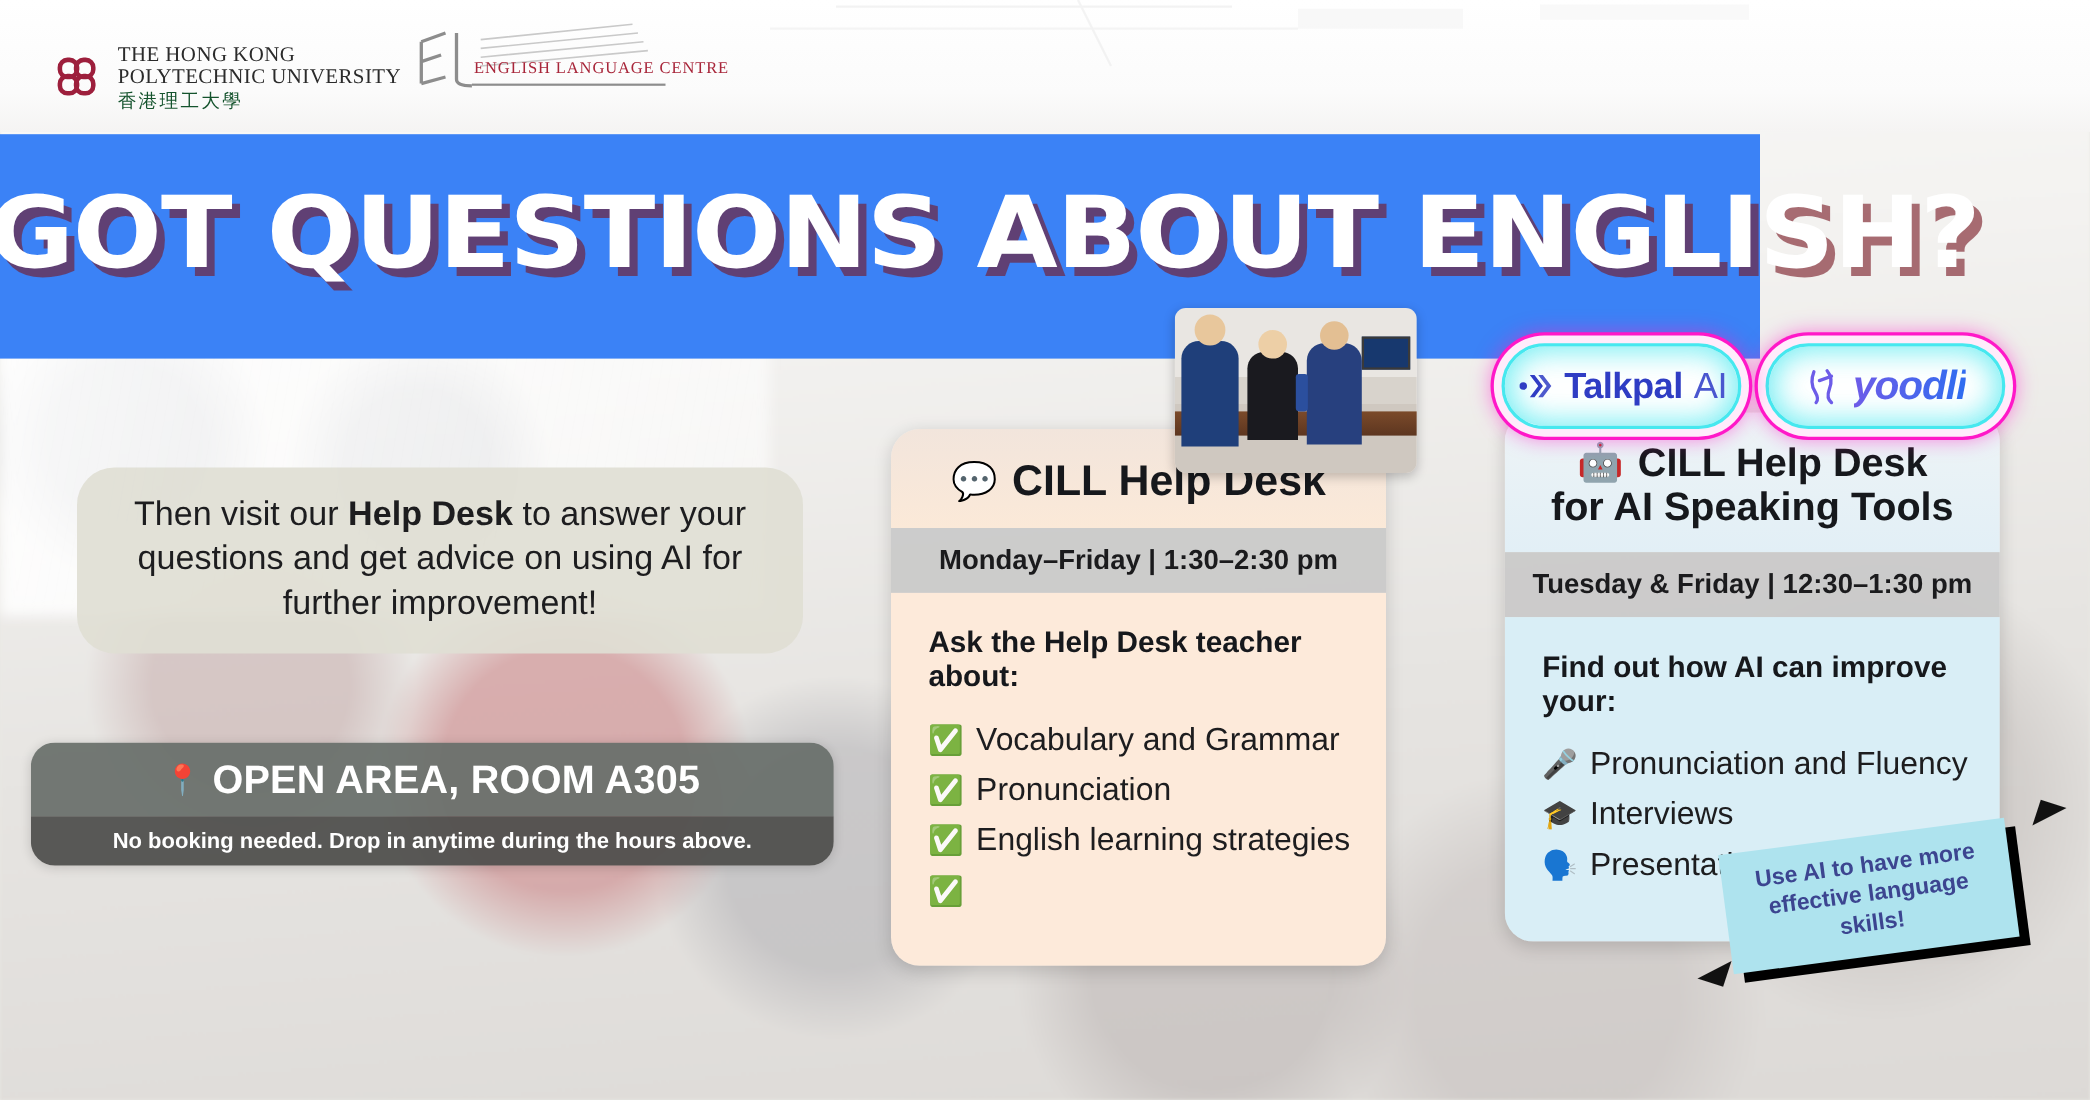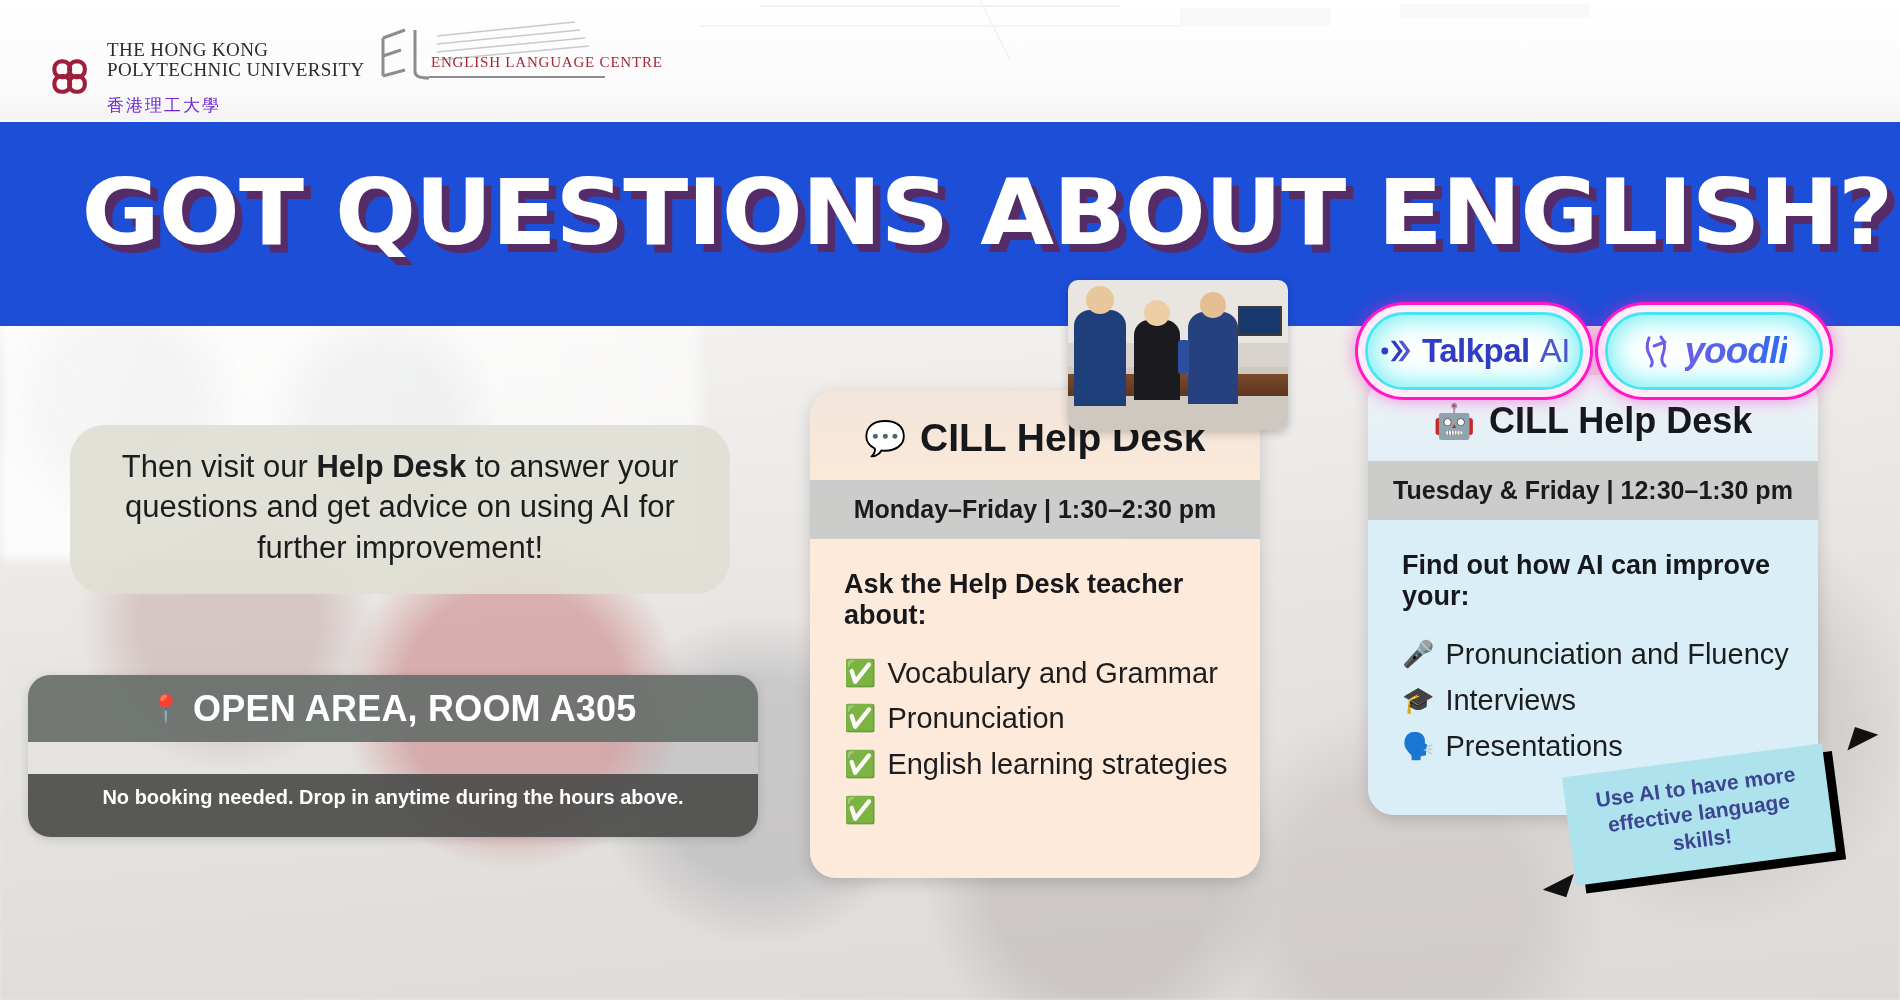--- a/index.html
+++ b/index.html
@@ -40,34 +40,34 @@
 
   
   .logos { position:absolute; left:0; top:0; width:1900px; height:118px; z-index:6; }
   .polyu { position:absolute; left:48px; top:40px; display:flex; align-items:center; gap:13px; }
   .polyu-mark { width:46px; height:46px; }
   .polyu-text { line-height:1.06; }
   .polyu-l1, .polyu-l2 {
     font-family:"Liberation Serif", serif; color:#2b2b2b;
     font-size:19px; letter-spacing:.4px; white-space:nowrap;
   }
-  .polyu-cn { font-size:17px; color:#6d28d9; letter-spacing:2px; margin-top:17px; }
+  .polyu-cn { font-size:17px; color:#14532d; letter-spacing:2px; margin-top:3px; }
 
   .elc { position:absolute; left:375px; top:20px; width:230px; height:62px; }
   .elc-text {
     position:absolute; left:56px; top:34px;
     font-family:"Liberation Serif", serif;
     font-size:15px; letter-spacing:.8px; color:#a8263a; white-space:nowrap;
   }
   .elc-rule { position:absolute; left:54px; top:56px; width:176px; height:2px; background:#8d8d8d; }
 
   
   .title-band {
-    position:absolute; left:0; top:122px; width:1900px; height:204px;
-    background:#1d4ed8; z-index:5;padding-left:37px;
+    position:absolute; left:0; top:122px; width:1600px; height:204px;
+    background:#3b82f6; z-index:5;padding-left:37px;
   }
   .title-text {
     position:absolute; width:100%; top:38px; text-align:center;
     font-family:"DejaVu Sans", sans-serif;
     font-weight:bold; font-size:90px; letter-spacing:-1px;
     color:#ffffff; white-space:nowrap;
     transform:scaleX(1.06); transform-origin:center;
     text-shadow:7px 8px 0 rgba(120,24,36,.62);
   }
 
@@ -89,21 +89,21 @@
     box-shadow:0 2px 10px rgba(0,0,0,.15);
   }
   .loc-top {
     background:rgba(104,111,107,.93);
     padding:13px 20px 12px; display:flex; align-items:center; justify-content:center; gap:10px;
   }
   .loc-pin { font-size:27px; line-height:1; }
   .loc-title { color:#fff; font-size:36px; font-weight:bold; letter-spacing:.2px; white-space:nowrap; }
   .loc-bot {
     background:rgba(79,79,76,.94);
-    padding:12px 20px 28px; text-align:center;margin-top:32px;
+    padding:12px 20px 10px; text-align:center;
   }
   .loc-note { color:#fff; font-size:20px; font-weight:bold; white-space:nowrap; }
 
   
   .card { position:absolute; border-radius:26px; overflow:hidden; z-index:7;
           box-shadow:0 4px 16px rgba(0,0,0,.16); }
   .card-head { padding:26px 22px 20px; text-align:center; }
   .card-title {
     font-size:39px; font-weight:bold; color:#16181c;
     display:flex; align-items:center; justify-content:center; gap:13px;
@@ -333,20 +333,21 @@
     <span class="badge-word">Talkpal</span>
     <span class="badge-word badge-word-light">AI</span>
   </div>
 
   <div class="card" id="card-ai">
     <div class="card-head">
       <div class="card-title">
         <span class="card-emoji">🤖</span>
         <span>CILL Help Desk</span>
       </div>
+      <div class="card-title card-title-2l">for AI Speaking Tools</div>
     </div>
     <div class="card-time">
       <span>Tuesday &amp; Friday | 12:30–1:30 pm</span>
     </div>
     <div class="card-body">
       <div class="card-sub">Find out how AI can improve your:</div>
       <ul class="card-list">
         <li>
           <span class="li-emoji">🎤</span>
           <span>Pronunciation and Fluency</span>

